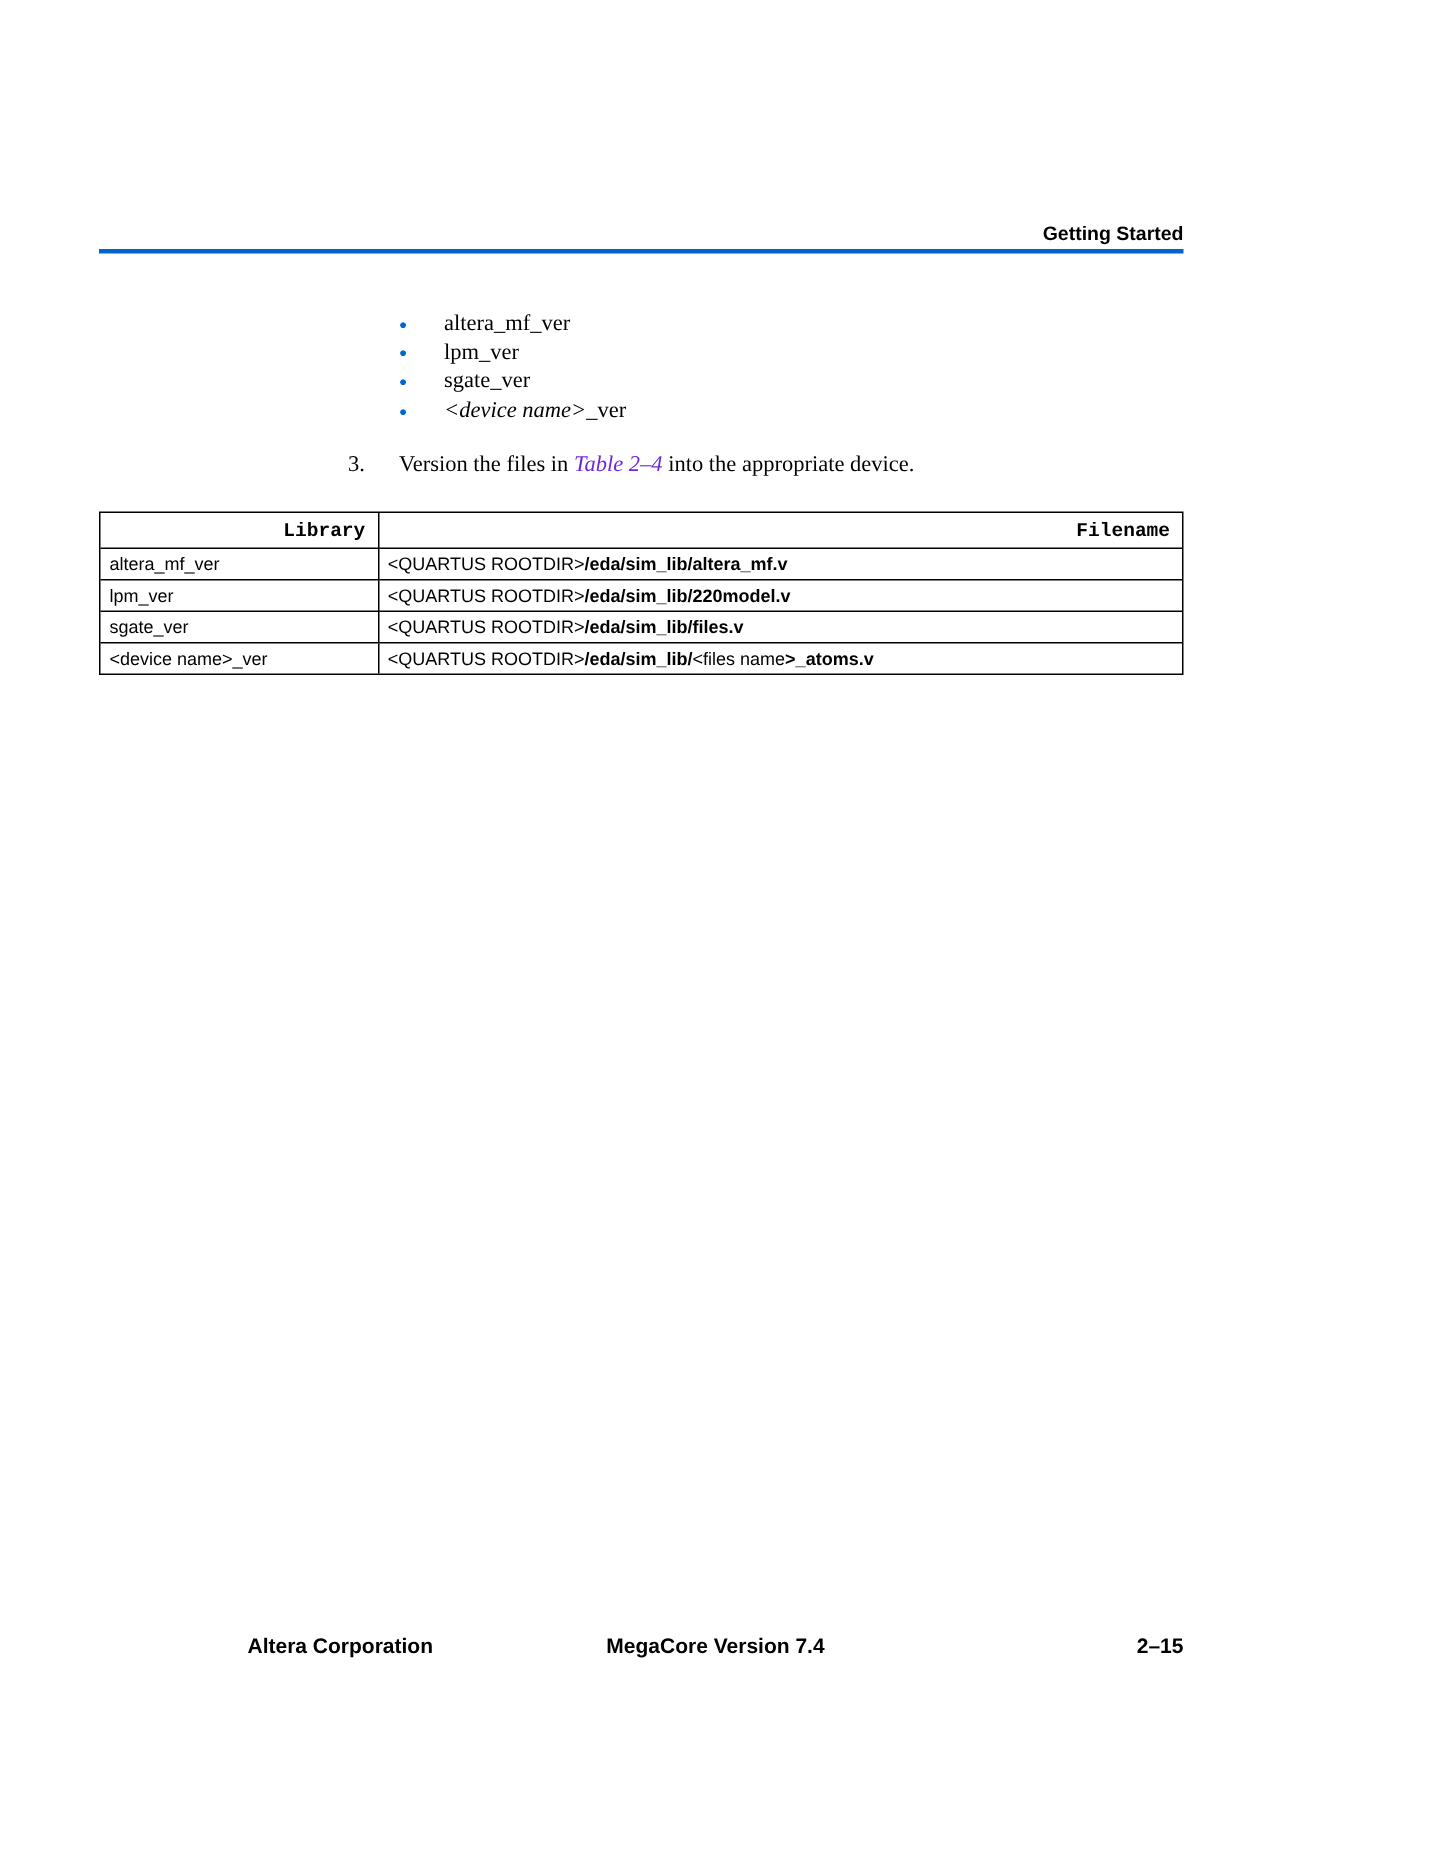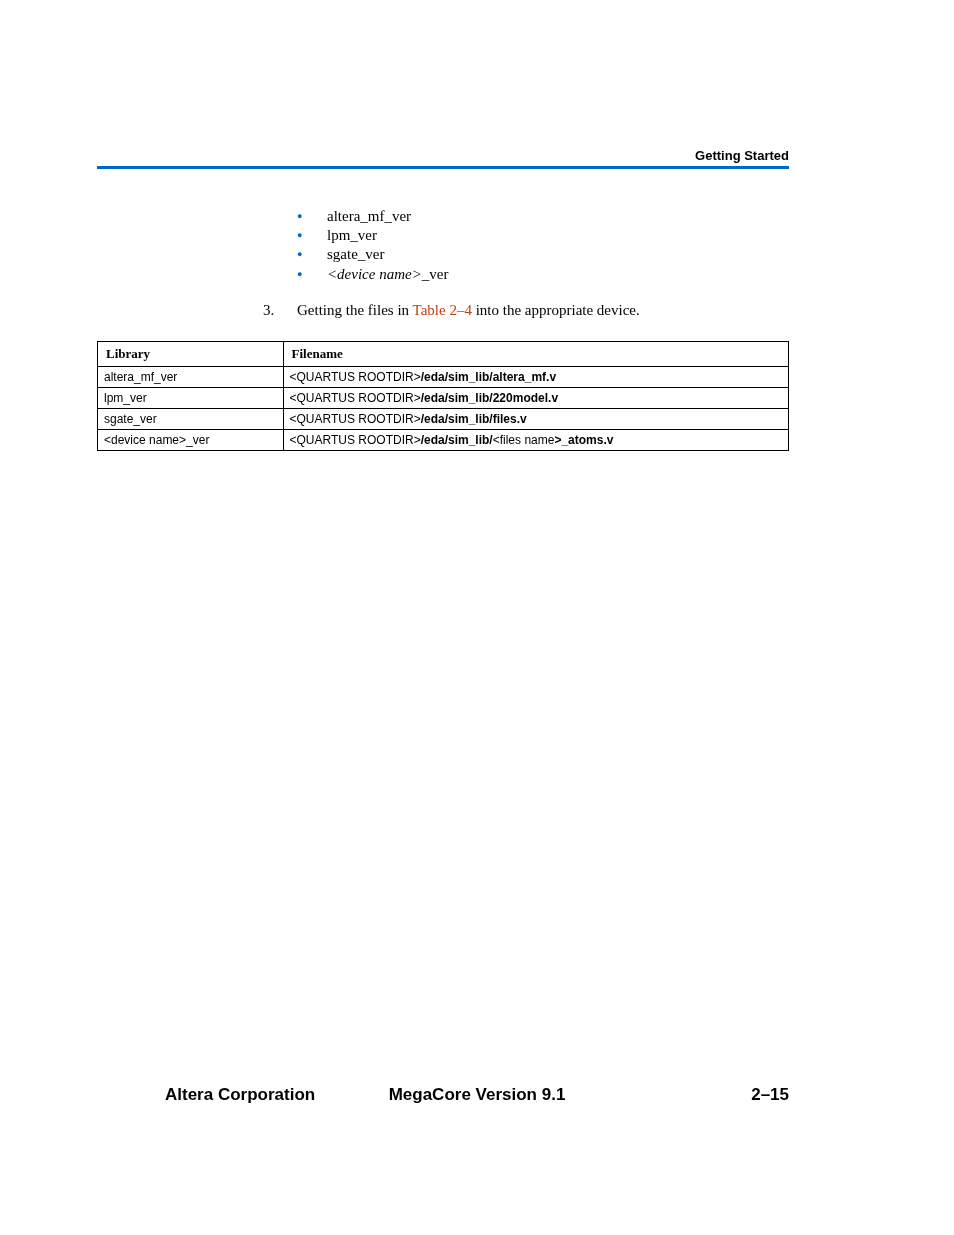--- a/index.html
+++ b/index.html
@@ -8,21 +8,21 @@
       box-sizing: border-box;
     }
     body {
       font-family: Georgia, 'Times New Roman', serif;
       background: white;
       width: 954px;
       height: 1235px;
       position: relative;
     }
     .page {
-      padding: 140px 165px 0 97px;
+      padding: 140px 165px 0 66px;
       height: 100%;
       position: relative;
     }
     .header-right {
       position: absolute;
       top: 148px;
       right: 165px;
       font-family: Arial, Helvetica, sans-serif;
       font-weight: bold;
       font-size: 13px;
@@ -63,44 +63,45 @@
       font-size: 15px;
       font-family: Georgia, 'Times New Roman', serif;
       margin-left: -34px;
       margin-bottom: 22px;
     }
     .numbered-item .num {
       width: 34px;
       flex-shrink: 0;
     }
     .link-green {
-      color: #c2410c;
+      color: #6d28d9;
+      font-style: italic;
     }
     .table-container {
       border: 1.5px solid black;
       width: 100%;
       margin-top: 0;
     }
     .table-caption {
       font-family: Arial, Helvetica, sans-serif;
       font-style: italic;
       font-weight: bold;
       font-size: 13px;
       padding: 14px 8px 14px 8px;
       border-bottom: 1px solid black;
     }
     .doc-table {
       width: 100%;
       border-collapse: collapse;
     }
     .doc-table th {
-      font-family: Liberation Serif, serif;
+      font-family: Liberation Mono, monospace;
       font-weight: bold;
       font-size: 13px;
-      text-align: left;
+      text-align: right;
       padding: 4px 8px;
       border: 1px solid black;
       border-top: none;
     }
     .doc-table th:first-child {
       border-left: none;
     }
     .doc-table th:last-child {
       border-right: none;
       margin-top: 12px;
@@ -126,21 +127,21 @@
       font-weight: bold;
     }
     .it {
     }
     .footer {
       position: absolute;
       bottom: 130px;
       left: 165px;
       right: 165px;
       font-family: Arial, Helvetica, sans-serif;
-      font-size: 17px;
+      font-size: 14px;
     }
     .footer-row {
       display: flex;
       justify-content: space-between;
     }
     .footer-left {
       font-weight: bold;
     }
     .footer-center {
       font-weight: bold;
@@ -171,21 +172,21 @@
     <ul class="bullet-list">
       <li><span>altera_mf_ver</span></li>
       <li><span>lpm_ver</span></li>
       <li><span>sgate_ver</span></li>
       <li><span class="italic">&lt;device name&gt;</span><span>_ver</span></li>
     </ul>
 
     <div class="numbered-item">
       <span class="num">3.</span>
       <span>
-        <span>Getting the files in </span><span class="link-green">Table 2–4</span><span> into the appropriate device.</span>
+        <span>Version the files in </span><span class="link-green">Table 2–4</span><span> into the appropriate device.</span>
       </span>
     </div>
   </div>
 
   <div class="table-container">
     <table class="doc-table">
       <thead>
         <tr>
           <th>Library</th>
           <th>Filename</th>
@@ -208,17 +209,17 @@
           <td><span class="it">&lt;device name&gt;</span><span>_ver</span></td>
           <td><span>&lt;</span><span class="it">QUARTUS ROOTDIR</span><span>&gt;</span><span class="bold">/eda/sim_lib/</span><span>&lt;</span><span class="it">files name</span><span class="bold">&gt;_atoms.v</span></td>
         </tr>
       </tbody>
     </table>
   </div>
 
   <div class="footer">
     <div class="footer-row">
       <div class="footer-left">Altera Corporation</div>
-      <div class="footer-center">MegaCore Version 9.1</div>
+      <div class="footer-center">MegaCore Version 7.4</div>
       <div class="footer-right">2–15</div>
     </div>
   </div>
 </div>
 
 </body></html>

